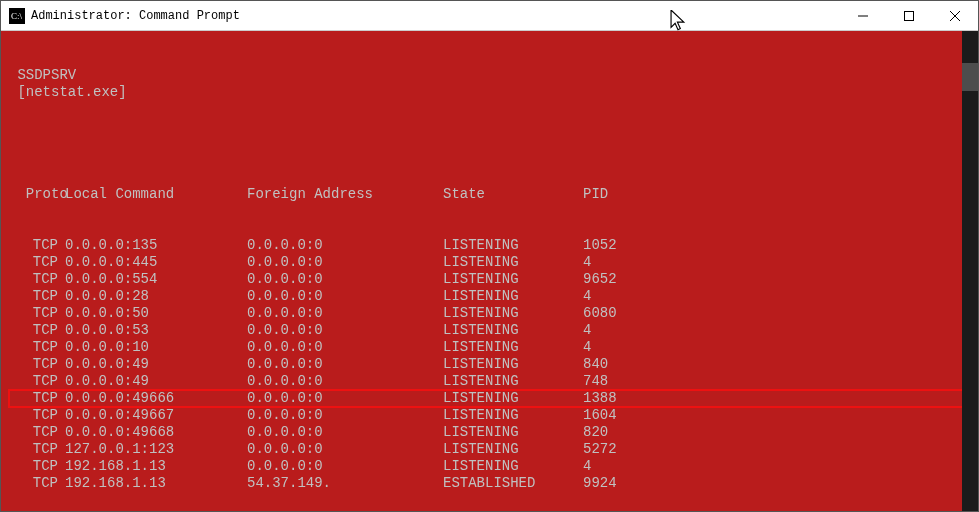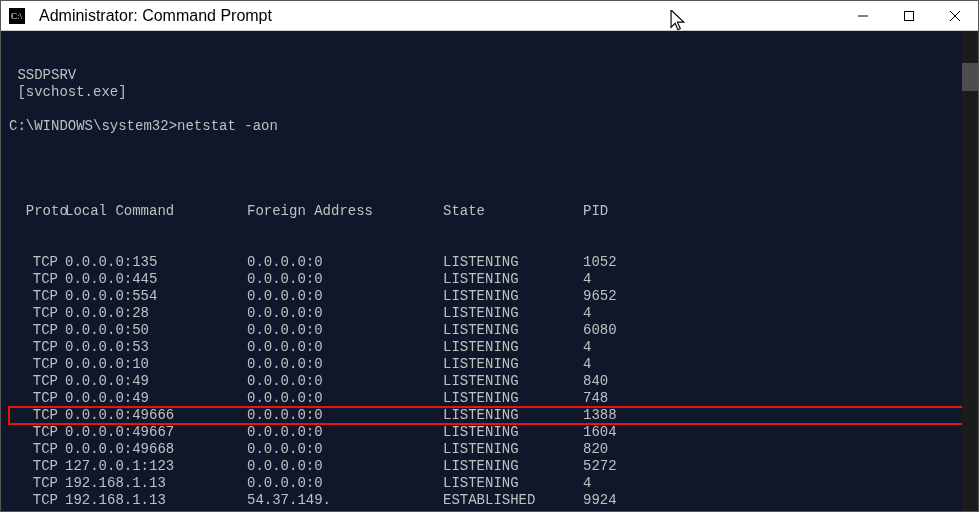--- a/index.html
+++ b/index.html
@@ -1,23 +1,23 @@
 <!DOCTYPE html>
 <html><head>
 <meta charset="utf-8">
 <style>
   * { margin: 0; padding: 0; box-sizing: border-box; }
   html, body { width: 979px; height: 512px; font-family: 'Consolas', 'Courier New', monospace; overflow: hidden; background: #fff; }
   .window { width: 979px; height: 512px; background: #fff; display: flex; flex-direction: column; border: 1px solid #555; }
   .titlebar { height: 30px; background: #fff; display: flex; align-items: center; border-bottom: 1px solid #ccc; }
   .titlebar-icon { width: 16px; height: 16px; margin: 0 6px 0 8px; display:inline-flex; align-items:center; justify-content:center; }
-  .titlebar-title { flex: 0 0 auto; font-family: Liberation Sans, sans-serif; font-size: 16px; color: #000; margin-left: 8px; }
+  .titlebar-title { flex: 0 0 auto; font-family: Liberation Mono, monospace; font-size: 12px; color: #000; }
   .titlebar-spacer { flex: 1; }
   .win-btn { width: 46px; height: 30px; display: flex; align-items: center; justify-content: center; font-family: 'Segoe UI', sans-serif; font-size: 10px; color: #000; }
-  .terminal { flex: 1; background: #0f172a; color: #c0c0c0; font-size: 14px; line-height: 17px; padding: 2px 0 0 8px; position: relative; overflow: hidden; white-space: pre; }
+  .terminal { flex: 1; background: #b91c1c; color: #c0c0c0; font-size: 14px; line-height: 17px; padding: 2px 0 0 8px; position: relative; overflow: hidden; white-space: pre; }
   .scrollbar-track { position: absolute; right: 0; top: 0; width: 16px; height: 100%; background: #1b1b1b; }
   .scrollbar-thumb { position: absolute; right: 0; top: 32px; width: 16px; height: 28px; background: #4d4d4d; }
   .row { display: flex; }
   .row.hl { outline: 2px solid #e11; outline-offset: -1px; }
   .c-proto { width: 56px; display:inline-block;text-align:center; }
   .c-local { width: 182px; display:inline-block; }
   .c-foreign { width: 196px; display:inline-block; }
   .c-state { width: 140px; display:inline-block; }
   .c-pid { display:inline-block;text-align:center; }
   .cursor { position:absolute; }
@@ -49,21 +49,21 @@
     </div>
     <div class="win-btn close">
       <svg width="10" height="10" viewBox="0 0 10 10">
           <line x1="0" y1="0" x2="10" y2="10" stroke="#000" stroke-width="1"></line>
           <line x1="10" y1="0" x2="0" y2="10" stroke="#000" stroke-width="1"></line>
         </svg>
     </div>
   </div>
 
   <div class="terminal">
-    <div id="pre-lines"><div> SSDPSRV</div><div> [svchost.exe]</div><div>&nbsp;</div><div>C:\WINDOWS\system32&gt;netstat -aon</div><div>&nbsp;</div><div>&nbsp;</div></div>
+    <div id="pre-lines"><div> SSDPSRV</div><div> [netstat.exe]</div><div>&nbsp;</div><div>&nbsp;</div><div>&nbsp;</div></div>
     <div class="row">
       <span class="c-proto">  Proto</span>
       <span class="c-local">Local Command</span>
       <span class="c-foreign">Foreign Address</span>
       <span class="c-state">State</span>
       <span class="c-pid">PID</span>
     </div>
     <div id="rows"><div class="row"><span class="c-proto">  TCP</span><span class="c-local">0.0.0.0:135</span><span class="c-foreign">0.0.0.0:0</span><span class="c-state">LISTENING</span><span class="c-pid">1052</span></div><div class="row"><span class="c-proto">  TCP</span><span class="c-local">0.0.0.0:445</span><span class="c-foreign">0.0.0.0:0</span><span class="c-state">LISTENING</span><span class="c-pid">4</span></div><div class="row"><span class="c-proto">  TCP</span><span class="c-local">0.0.0.0:554</span><span class="c-foreign">0.0.0.0:0</span><span class="c-state">LISTENING</span><span class="c-pid">9652</span></div><div class="row"><span class="c-proto">  TCP</span><span class="c-local">0.0.0.0:28</span><span class="c-foreign">0.0.0.0:0</span><span class="c-state">LISTENING</span><span class="c-pid">4</span></div><div class="row"><span class="c-proto">  TCP</span><span class="c-local">0.0.0.0:50</span><span class="c-foreign">0.0.0.0:0</span><span class="c-state">LISTENING</span><span class="c-pid">6080</span></div><div class="row"><span class="c-proto">  TCP</span><span class="c-local">0.0.0.0:53</span><span class="c-foreign">0.0.0.0:0</span><span class="c-state">LISTENING</span><span class="c-pid">4</span></div><div class="row"><span class="c-proto">  TCP</span><span class="c-local">0.0.0.0:10</span><span class="c-foreign">0.0.0.0:0</span><span class="c-state">LISTENING</span><span class="c-pid">4</span></div><div class="row"><span class="c-proto">  TCP</span><span class="c-local">0.0.0.0:49</span><span class="c-foreign">0.0.0.0:0</span><span class="c-state">LISTENING</span><span class="c-pid">840</span></div><div class="row"><span class="c-proto">  TCP</span><span class="c-local">0.0.0.0:49</span><span class="c-foreign">0.0.0.0:0</span><span class="c-state">LISTENING</span><span class="c-pid">748</span></div><div class="row hl"><span class="c-proto">  TCP</span><span class="c-local">0.0.0.0:49666</span><span class="c-foreign">0.0.0.0:0</span><span class="c-state">LISTENING</span><span class="c-pid">1388</span></div><div class="row"><span class="c-proto">  TCP</span><span class="c-local">0.0.0.0:49667</span><span class="c-foreign">0.0.0.0:0</span><span class="c-state">LISTENING</span><span class="c-pid">1604</span></div><div class="row"><span class="c-proto">  TCP</span><span class="c-local">0.0.0.0:49668</span><span class="c-foreign">0.0.0.0:0</span><span class="c-state">LISTENING</span><span class="c-pid">820</span></div><div class="row"><span class="c-proto">  TCP</span><span class="c-local">127.0.0.1:123</span><span class="c-foreign">0.0.0.0:0</span><span class="c-state">LISTENING</span><span class="c-pid">5272</span></div><div class="row"><span class="c-proto">  TCP</span><span class="c-local">192.168.1.13</span><span class="c-foreign">0.0.0.0:0</span><span class="c-state">LISTENING</span><span class="c-pid">4</span></div><div class="row"><span class="c-proto">  TCP</span><span class="c-local">192.168.1.13</span><span class="c-foreign">54.37.149.</span><span class="c-state">ESTABLISHED</span><span class="c-pid">9924</span></div></div>
 
     <div class="scrollbar-track"></div>

